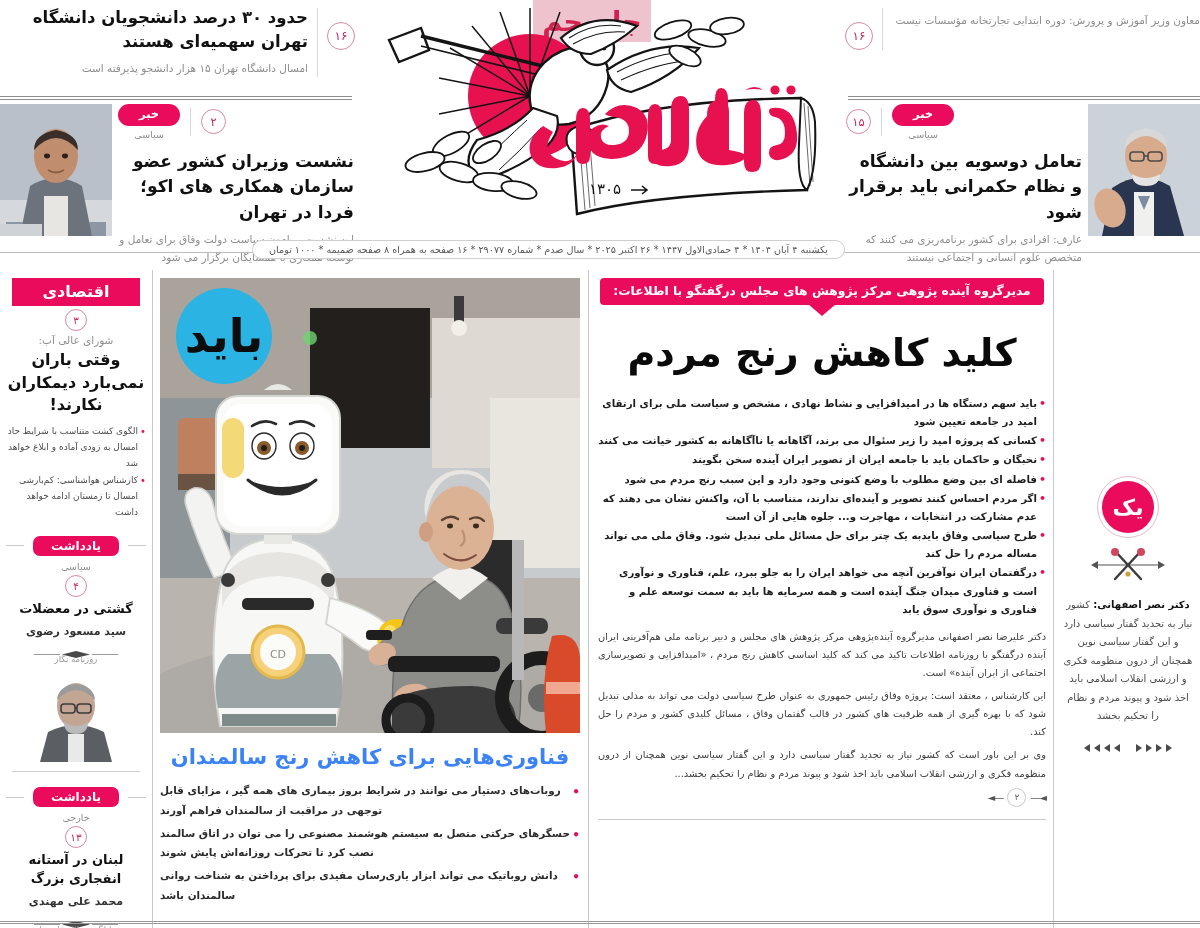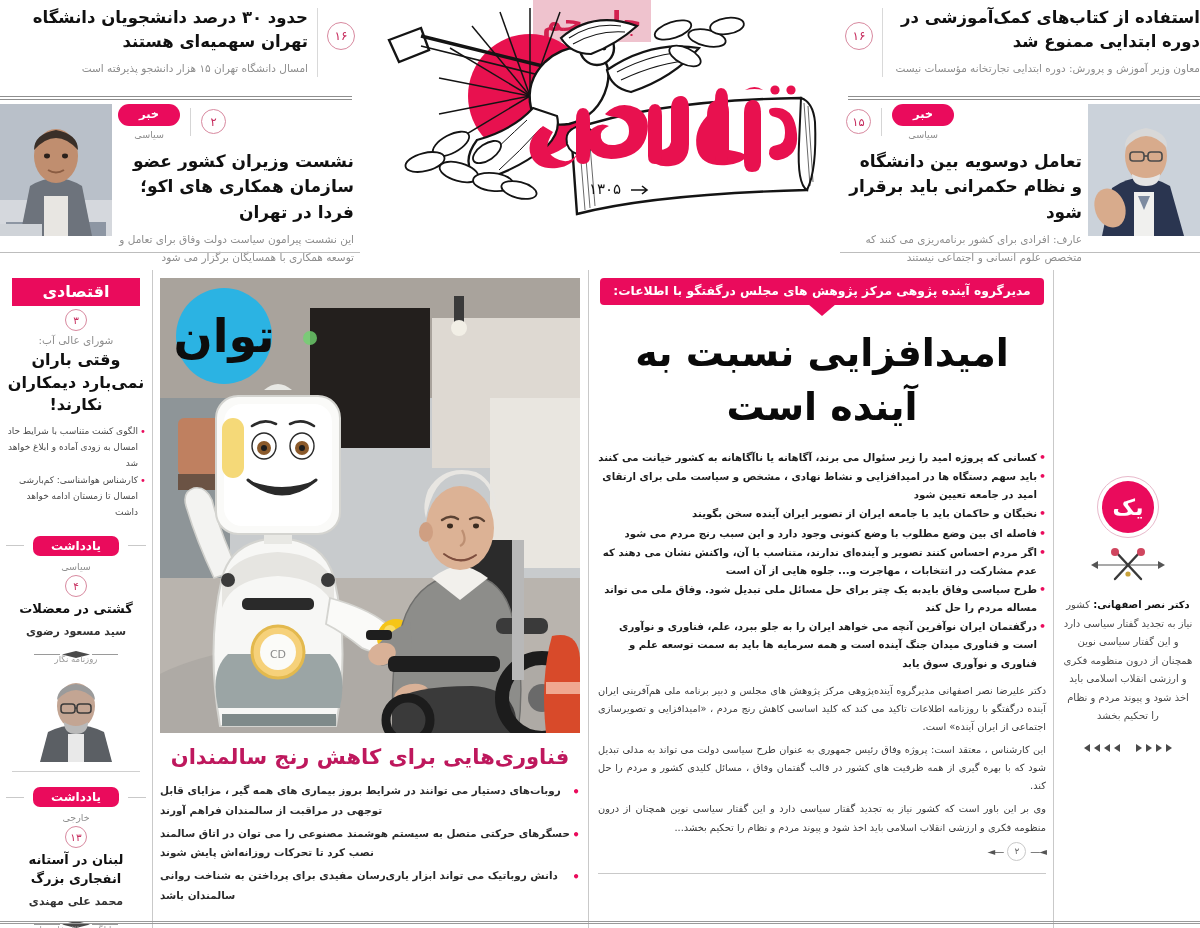--- a/index.html
+++ b/index.html
@@ -139,21 +139,21 @@
 
   
   .centercol { position: absolute; top: 8px; left: 160px; width: 420px; }
   .photo-main { position: relative; width: 420px; height: 455px; overflow: hidden; background: #b9bec4; }
   .danesh {
     position: absolute; top: 10px; left: 16px; width: 96px; height: 96px;
     border-radius: 50%; background: #2bb3e3; color: #0d0d0d;
     font-size: 46px; font-weight: bold; display: flex; align-items: center; justify-content: center;
     line-height: 1;
   }
-  .cap-head { font-size: 21px; font-weight: bold; color: #be185d; text-align: center; margin: 10px 0 10px; line-height: 1.35; }
+  .cap-head { font-size: 21px; font-weight: bold; color: #3b82f6; text-align: center; margin: 10px 0 10px; line-height: 1.35; }
   .cap-bullets { font-size: 10.4px; line-height: 1.85; color: #2b2b2b; text-align: left; }
   .cap-bullets li { list-style: none; position: relative; padding-right: 10px; margin-bottom: 4px; font-weight: bold; }
   .cap-bullets li::before { content: "•"; color: #ea0b5c; position: absolute; right: 0; top: 0; font-size: 12px; }
 
   
   .maincol { position: absolute; top: 8px; left: 598px; width: 448px; }
   .kicker-bar { position: relative; display: flex; justify-content: center; }
   .kicker-in {
     background: #ea0b5c; color: #fff; font-size: 12.3px; font-weight: bold;
     padding: 6px 13px 7px; border-radius: 4px; position: relative; white-space: nowrap;
@@ -212,21 +212,20 @@
           <div class="tc-sub">امسال دانشگاه تهران ۱۵ هزار دانشجو پذیرفته است</div>
         </div>
       </div>
     </div>
 
     <div class="top-cell right">
       <div class="tc-row" style="flex-direction: row-reverse;">
         <div class="tc-num">۱۶</div>
         <div class="tc-rule"></div>
         <div class="tc-text">
-          <div class="tc-head">استفاده از کتاب‌های کمک‌آموزشی در دوره ابتدایی ممنوع شد</div>
           <div class="tc-sub">معاون وزیر آموزش و پرورش: دوره ابتدایی تجارتخانه مؤسسات نیست</div>
         </div>
       </div>
     </div>
 
     <div class="dbl-rule l"></div>
     <div class="dbl-rule r"></div>
 
     <div class="top2 left">
       <div class="t2-inner">
@@ -393,20 +392,23 @@
           <g>
             <text x="250" y="190" font-family="'DejaVu Sans',sans-serif" font-size="15" fill="#141414" text-anchor="middle">۱۳۰۵</text>
             <path d="M276 186 l16 0 m-5 -4 l5 4 l-5 4" stroke="#141414" stroke-width="1.6" fill="none"></path>
           </g>
         </svg>
       </div>
     </div>
 
     <div class="date-side l"></div>
     <div class="date-side r"></div>
+    <div class="dateline">
+      <span class="pilltext">یکشنبه ۴ آبان ۱۴۰۴ * ۴ جمادی‌الاول ۱۴۴۷ * ۲۶ اکتبر ۲۰۲۵ * سال صدم * شماره ۲۹۰۷۷ * ۱۶ صفحه به همراه ۸ صفحه ضمیمه * ۱۰۰۰ تومان</span>
+    </div>
   </div>
 
   <div class="body-area">
     <div class="vsep v1"></div>
     <div class="vsep v2"></div>
     <div class="vsep v3"></div>
 
     <div class="sidebar">
 
       <div class="sb-banner">اقتصادی</div>
@@ -576,43 +578,43 @@
           <circle cx="382" cy="420" r="40" fill="none" stroke="#1c1c1c" stroke-width="14"></circle>
           <circle cx="382" cy="420" r="14" fill="#6a6a6a"></circle>
           <circle cx="248" cy="442" r="22" fill="none" stroke="#1c1c1c" stroke-width="9"></circle>
           <rect x="352" y="262" width="12" height="140" fill="#b8b8b8"></rect>
 
           <path d="M392 358 Q418 352 420 380 L420 455 L386 455 Q380 400 392 358 Z" fill="#d84a2a"></path>
           <rect x="386" y="404" width="34" height="12" fill="#f0a890"></rect>
 
           <rect x="206" y="352" width="26" height="10" rx="4" fill="#1e1e1e"></rect>
         </svg>
-        <div class="danesh">توان</div>
+        <div class="danesh">باید</div>
       </div>
 
       <div class="cap-head">فناوری‌هایی برای کاهش رنج سالمندان</div>
       <ul class="cap-bullets">
         <li>روبات‌های دستیار می توانند در شرایط بروز بیماری های همه گیر ، مزایای قابل توجهی در مراقبت از سالمندان فراهم آورند</li>
         <li>حسگرهای حرکتی متصل به سیستم هوشمند مصنوعی را می توان در اتاق سالمند نصب کرد تا تحرکات روزانه‌اش پایش شوند</li>
         <li>دانش روباتیک می تواند ابزار یاری‌رسان مفیدی برای پرداختن به شناخت روانی سالمندان باشد</li>
       </ul>
     </div>
 
     <div class="maincol">
       <div class="kicker-bar">
         <div class="kicker-in">مدیرگروه آینده پژوهی مرکز پژوهش های مجلس درگفتگو با اطلاعات:</div>
       </div>
 
       <div class="main-head">
-        <div>امیدافزایی نسبت به آینده است</div>
+        <div>کلید کاهش رنج مردم</div>
       </div>
 
       <ul class="main-bullets">
+        <li>باید سهم دستگاه ها در امیدافزایی و نشاط نهادی ، مشخص و سیاست ملی برای ارتقای امید در جامعه تعیین شود</li>
         <li>کسانی که پروژه امید را زیر سئوال می برند، آگاهانه یا ناآگاهانه به کشور خیانت می کنند</li>
-        <li>باید سهم دستگاه ها در امیدافزایی و نشاط نهادی ، مشخص و سیاست ملی برای ارتقای امید در جامعه تعیین شود</li>
         <li>نخبگان و حاکمان باید با جامعه ایران از تصویر ایران آینده سخن بگویند</li>
         <li>فاصله ای بین وضع مطلوب با وضع کنونی وجود دارد و این سبب رنج مردم می شود</li>
         <li>اگر مردم احساس کنند تصویر و آینده‌ای ندارند، متناسب با آن، واکنش نشان می دهند که عدم مشارکت در انتخابات ، مهاجرت و... جلوه هایی از آن است</li>
         <li>طرح سیاسی وفاق بایدبه یک چتر برای حل مسائل ملی تبدیل شود. وفاق ملی می تواند مساله مردم را حل کند</li>
         <li>درگفتمان ایران نوآفرین آنچه می خواهد ایران را به جلو ببرد، علم، فناوری و نوآوری است و فناوری میدان جنگ آینده است و همه سرمایه ها باید به سمت توسعه علم و فناوری و نوآوری سوق یابد</li>
       </ul>
 
       <div class="main-para">دکتر علیرضا نصر اصفهانی مدیرگروه آینده‌پژوهی مرکز پژوهش های مجلس و دبیر برنامه ملی هم‌آفرینی ایران آینده درگفتگو با روزنامه اطلاعات تاکید می کند که کلید اساسی کاهش رنج مردم ، «امیدافزایی و تصویرسازی اجتماعی از ایران آینده» است.</div>
       <div class="main-para">این کارشناس ، معتقد است: پروژه وفاق رئیس جمهوری به عنوان طرح سیاسی دولت می تواند به مدلی تبدیل شود که با بهره گیری از همه ظرفیت های کشور در قالب گفتمان وفاق ، مسائل کلیدی کشور و مردم را حل کند.</div>
       <div class="main-para">وی بر این باور است که کشور نیاز به تجدید گفتار سیاسی دارد و این گفتار سیاسی نوین همچنان از درون منظومه فکری و ارزشی انقلاب اسلامی باید اخذ شود و پیوند مردم و نظام را تحکیم بخشد...</div>

